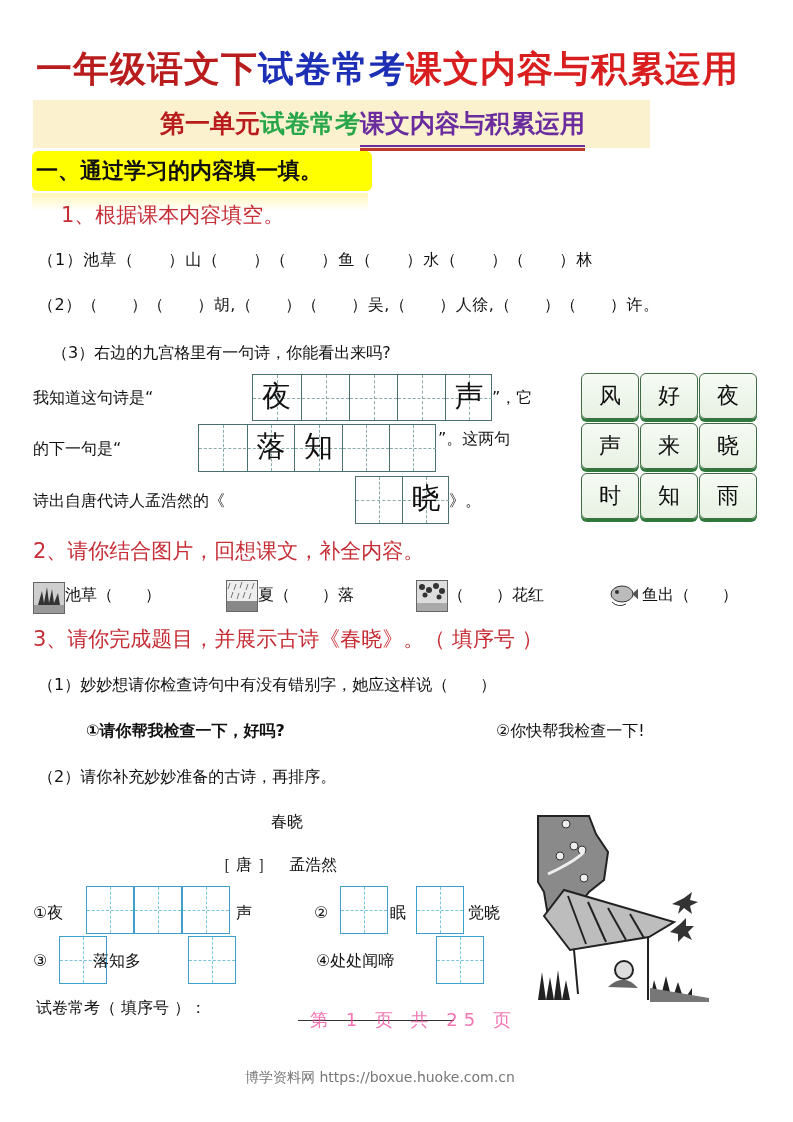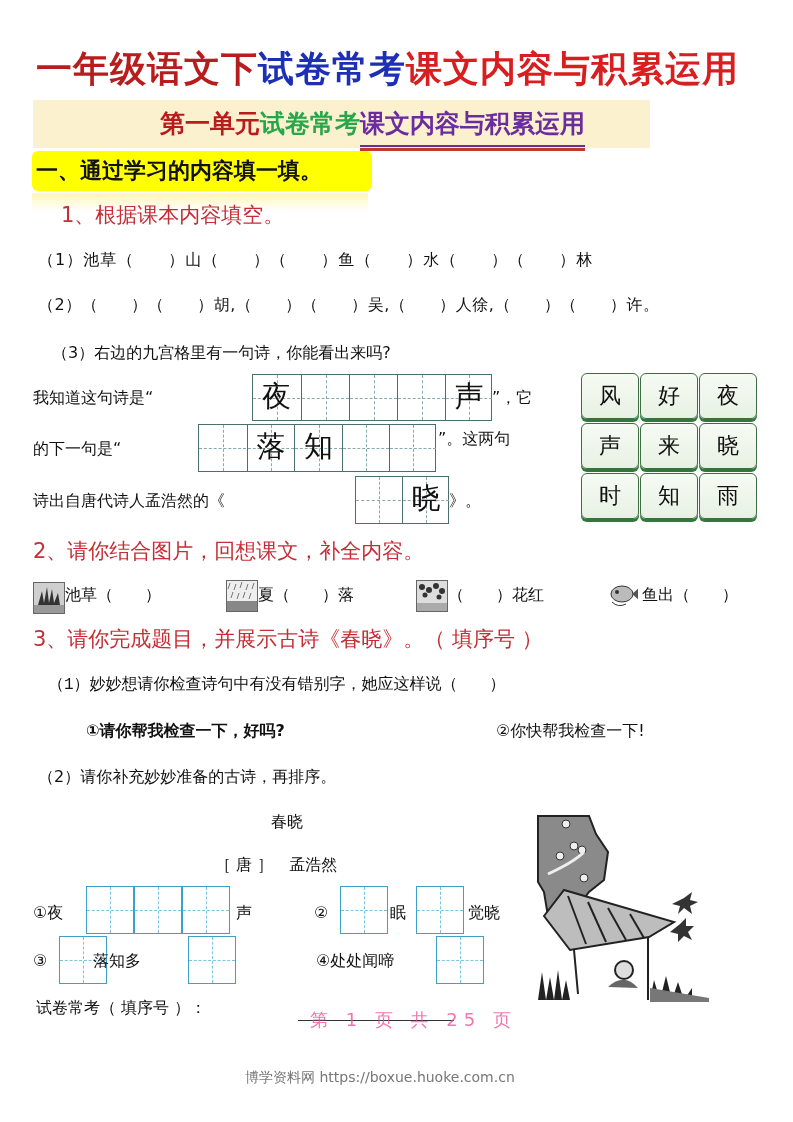--- a/index.html
+++ b/index.html
@@ -190,21 +190,21 @@
   <svg width="32" height="30">
       <ellipse cx="14" cy="14" rx="11" ry="8" fill="#bbb" stroke="#333"></ellipse>
       <circle cx="9" cy="12" r="2" fill="#333"></circle>
       <path d="M24 14 L31 8 L31 20 Z" fill="#555"></path>
       <path d="M4 22 Q10 28 18 24" stroke="#333" fill="none"></path>
     </svg>
 </div>
 <div class="abs q-text" style="left:642px; top:580px;">鱼出（　　）</div>
 
 <div class="abs q-red" style="left:33px; top:624px;">3、请你完成题目，并展示古诗《春晓》。（ 填序号 ）</div>
-<div class="abs q-text" style="left:48px; top:670px;font-family:Liberation Mono, monospace;">（1）妙妙想请你检查诗句中有没有错别字，她应这样说（　　）</div>
+<div class="abs q-text" style="left:38px; top:670px;">（1）妙妙想请你检查诗句中有没有错别字，她应这样说（　　）</div>
 <div class="abs q-text" style="left:86px; top:716px;font-weight:bold;">①请你帮我检查一下，好吗?</div>
 <div class="abs q-text" style="left:496px; top:716px;">②你快帮我检查一下!</div>
 <div class="abs q-text" style="left:38px; top:762px;">（2）请你补充妙妙准备的古诗，再排序。</div>
 
 <div class="abs q-text" style="left:271px; top:807px;">春晓</div>
 <div class="abs q-text" style="left:215px; top:850px;">［ 唐 ］　孟浩然</div>
 
 <div class="abs q-text" style="left:33px; top:898px;">①夜</div>
 <div class="bbox" style="left:86px; top:886px;"></div>
 <div class="bbox" style="left:134px; top:886px;"></div>

